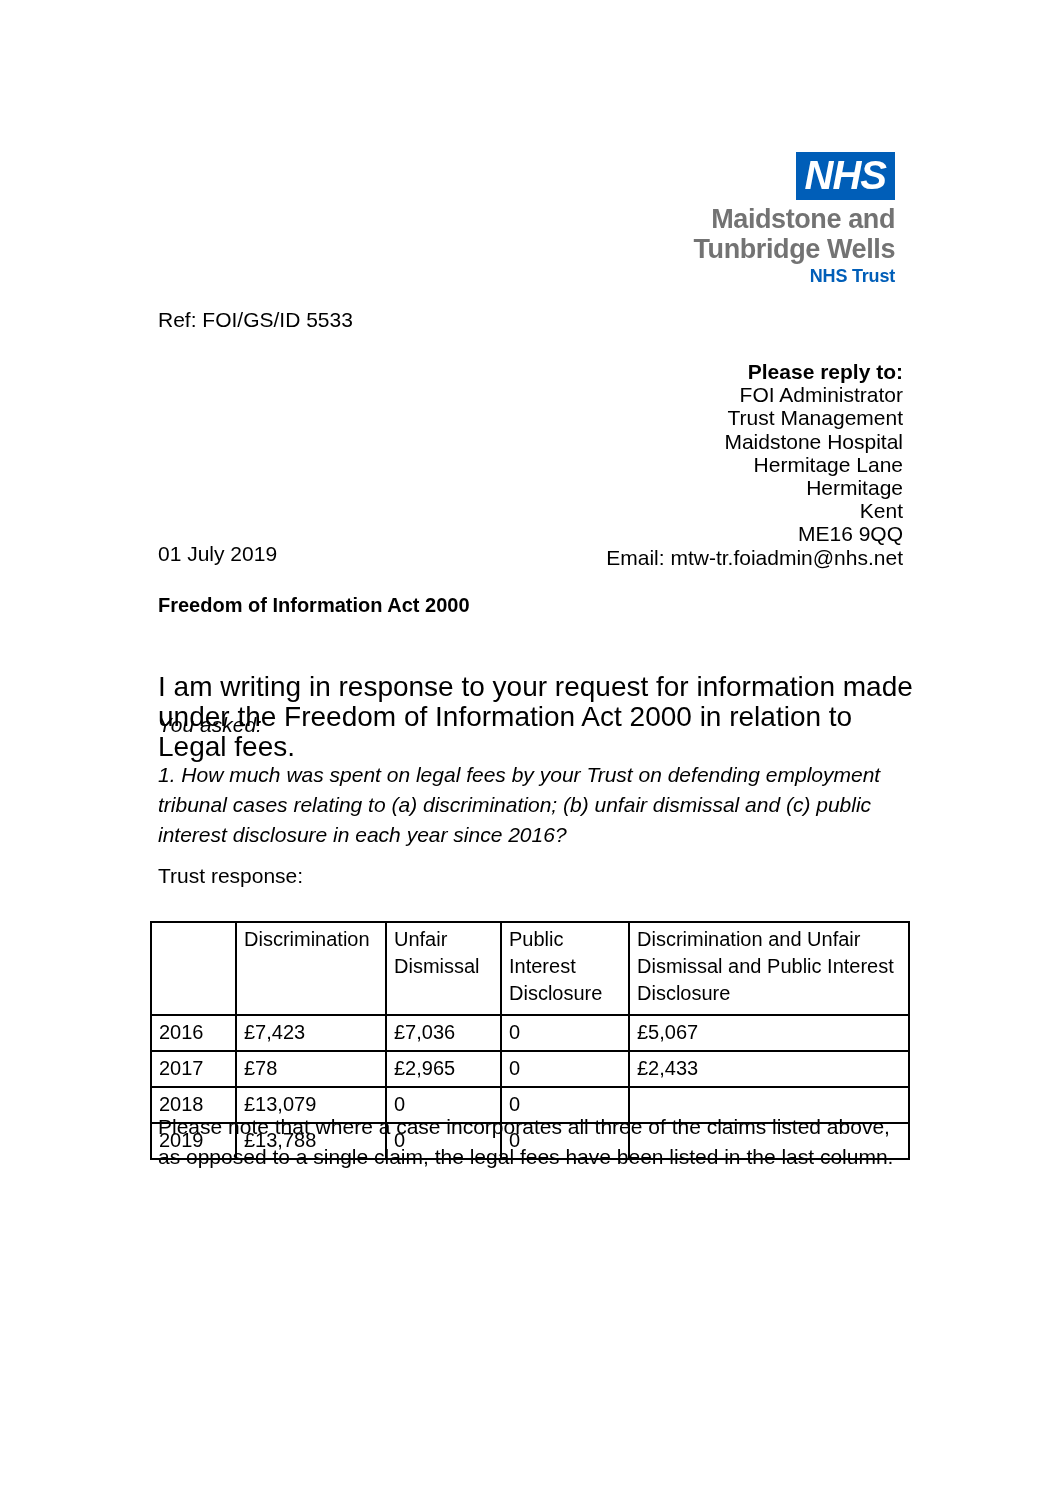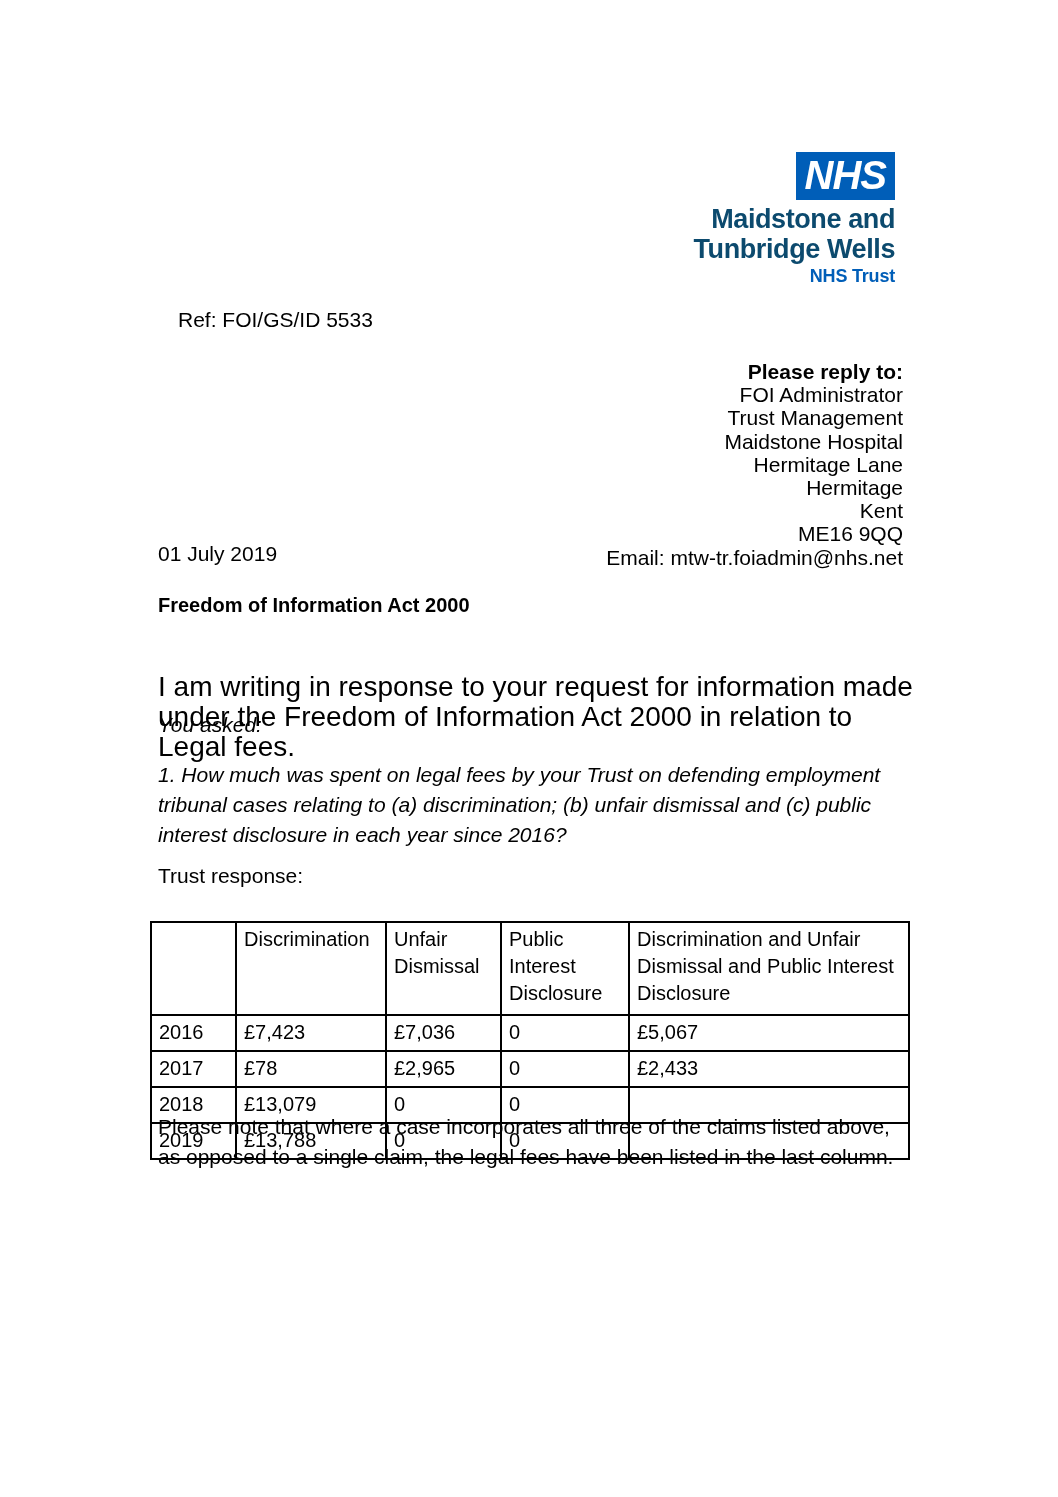--- a/index.html
+++ b/index.html
@@ -40,42 +40,41 @@
     line-height: 44px;
     letter-spacing: -1px;
     padding: 1px 9px 3px 9px;
     margin: 0 0 4px 0;
   }
   .logo-trustname {
     font-family: "Liberation Sans", sans-serif;
     font-weight: bold;
     font-size: 27px;
     line-height: 30px;
-    color: #0c4a6e;
+    color: #737373;
     letter-spacing: -0.4px;
     white-space: nowrap;
   }
   .logo-subtitle {
     font-family: "Liberation Sans", sans-serif;
     font-weight: bold;
     font-size: 18px;
     line-height: 24px;
     color: #005EB8;
     margin-top: 0;
     letter-spacing: -0.2px;
   }
 
   
   .ref-line {
     position: absolute;
     top: 307px;
     left: 158px;
     font-size: 21px;
     line-height: 26px;
-    margin-left: 20px;
   }
 
   
   .reply-block {
     position: absolute;
     top: 360px;
     right: 155px;
     text-align: right;
     font-size: 21px;
     line-height: 23.2px;

